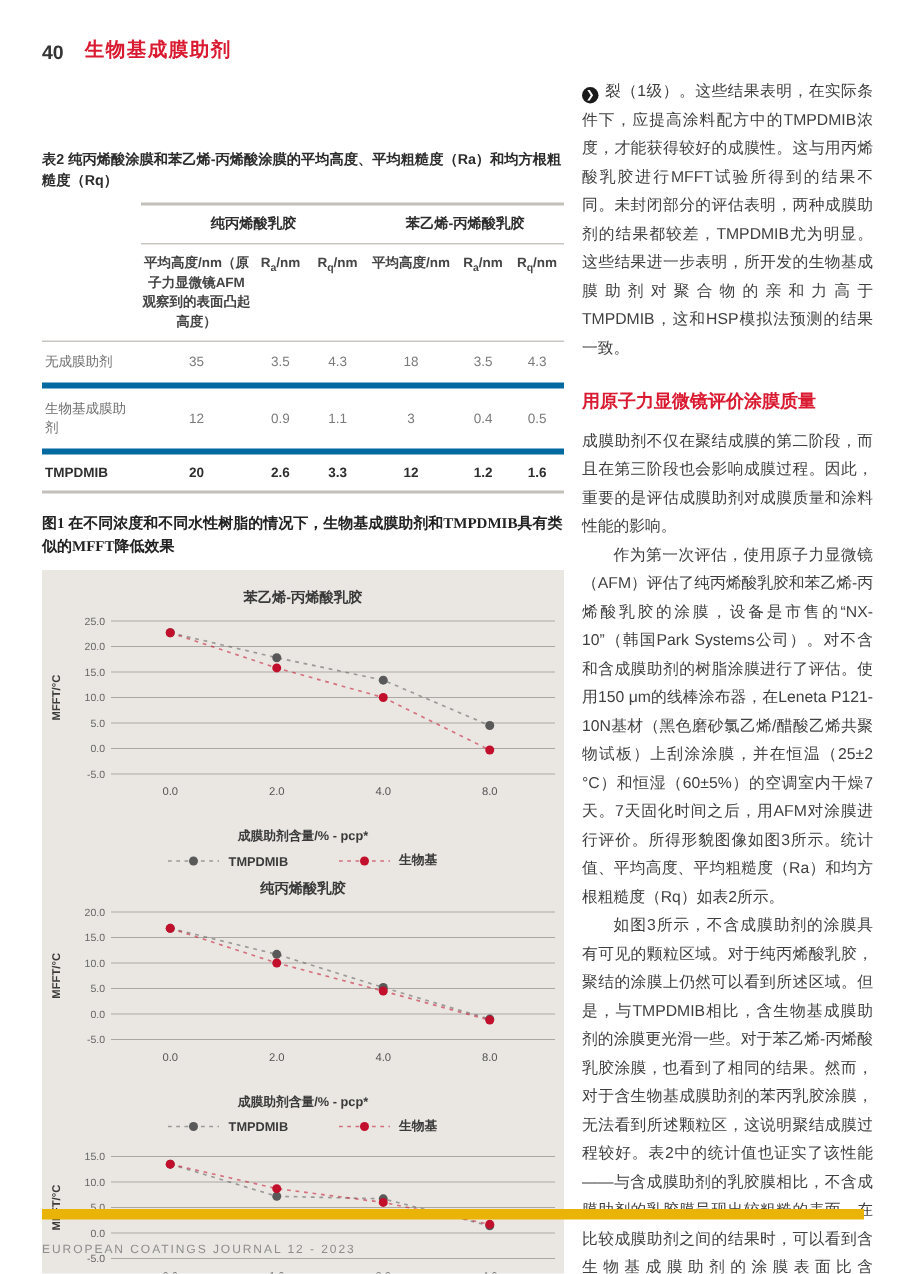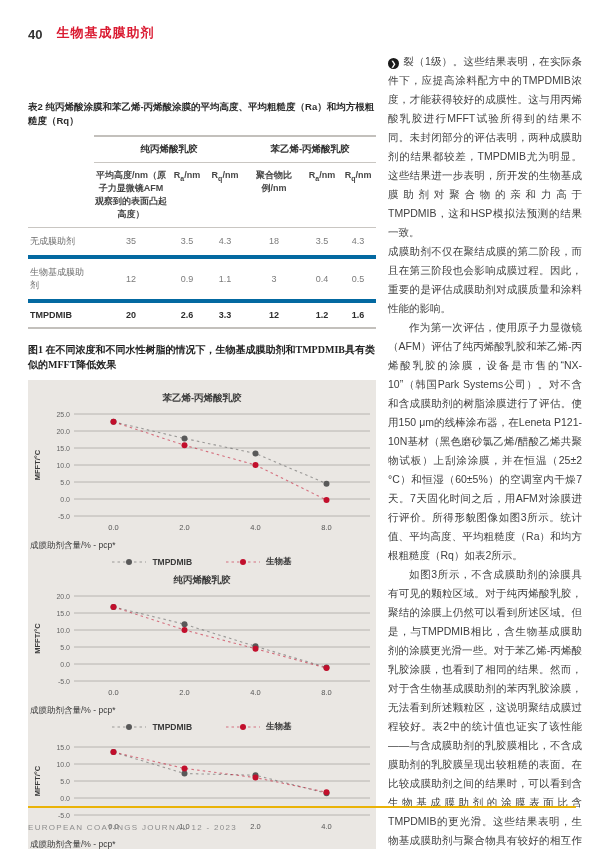--- a/index.html
+++ b/index.html
@@ -23,39 +23,39 @@
     border-bottom:1px solid #c9c6c2;line-height:1.45;padding:6px 1px;}
   tr.data-row td{color:#7b7b7b;text-align:center;border-bottom:4px solid #0369a1;padding:7px 2px;}
   tr.data-row td.rowlabel{text-align:left;color:#6e6e6e;}
   tr.data-row.emph td{font-weight:bold;color:#2e2e2e;border-bottom:2px solid #c3c0bc;}
   sub{font-size:7px;}
   
   .fig-caption{font-size:10px;font-weight:bold;color:#222;line-height:1.5;margin:13px 0 8px;font-family:Liberation Serif, serif;}
   .figure-panel{background:#eae7e3;padding:12px 2px 8px;}
   .chart-block{margin-bottom:6px;}
   .chart-title{font-size:9.5px;font-weight:bold;color:#3a3a3a;text-align:center;margin-bottom:1px;}
-  .chart-xlabel{font-size:8.5px;font-weight:400;color:#3a3a3a;margin-top:4px;}
+  .chart-xlabel{font-size:8.5px;font-weight:700;color:#3a3a3a;text-align:center;margin-top:16px;}
   .chart-legend{display:flex;justify-content:center;gap:34px;align-items:center;margin-top:4px;
     font-size:8.5px;font-weight:600;color:#3a3a3a;}
   .legend-item{display:flex;align-items:center;gap:6px;}
   .pcp-note{font-size:9px;font-weight:bold;color:#2c2c2c;text-align:center;margin-top:8px;}
   .pcp-note .star{vertical-align:super;font-size:8px;margin-right:2px;}
   .pcp-note .pcp{font-family:"DejaVu Sans Mono","Liberation Mono",monospace;font-size:12px;
     font-weight:normal;color:#444;letter-spacing:1px;margin-right:2px;}
   
   .right-col{position:absolute;left:388px;top:52px;width:194px;font-size:10.5px;
     line-height:19px;text-align:justify;color:#3f3f3f;}
   .right-col p{margin:0 0 0 0;}
   .right-col p.indent{text-indent:21px;}
   .right-col h3{font-size:12px;font-weight:bold;color:#da1a31;margin:17px 0 9px;line-height:1.4;}
   .cont-icon{display:inline-flex;width:11px;height:11px;border-radius:50%;background:#1a1a1a;
     color:#fff;font-size:7px;line-height:11px;align-items:center;justify-content:center;
     margin-right:4px;position:relative;top:1px;font-weight:bold;}
   
-  .page-footer{position:absolute;left:28px;right:24px;top:806px;border-top:2px solid #eab308;
+  .page-footer{position:absolute;left:28px;right:24px;top:806px;border-top:7px solid #eab308;
     padding-top:15px;font-size:8px;letter-spacing:1.3px;color:#8d8d8d;}
 </style>
 </head>
 <body>
 
 <div class="page-header">
   <span class="page-num">40</span>
   <span class="section-title">生物基成膜助剂</span>
 </div>
 
@@ -77,21 +77,21 @@
         <tr class="group-row">
       <th style="border-top:none;border-bottom:none;"></th>
       <th colspan="3">纯丙烯酸乳胶</th>
       <th colspan="3">苯乙烯-丙烯酸乳胶</th>
     </tr>
     <tr class="sub-row">
       <th></th>
       <th>平均高度/nm（原子力显微镜AFM观察到的表面凸起高度）</th>
       <th><span>R</span><sub>a</sub><span>/nm</span></th>
       <th><span>R</span><sub>q</sub><span>/nm</span></th>
-      <th>聚合物比例/nm</th>
+      <th>平均高度/nm</th>
       <th><span>R</span><sub>a</sub><span>/nm</span></th>
       <th><span>R</span><sub>q</sub><span>/nm</span></th>
     </tr>
     <tr class="data-row">
       <td class="rowlabel">无成膜助剂</td>
       <td>35</td>
       <td>3.5</td>
       <td>4.3</td>
       <td>18</td>
       <td>3.5</td>
@@ -270,20 +270,21 @@
         </div>
       </div>
     <div class="pcp-note">
       <span class="star">*</span><span class="pcp">pcp</span><span>—聚合物比例</span>
     </div>
   </div>
 </div>
 
 <div class="right-col">
   <p><span class="cont-icon">❯</span><span>裂（1级）。这些结果表明，在实际条件下，应提高涂料配方中的TMPDMIB浓度，才能获得较好的成膜性。这与用丙烯酸乳胶进行MFFT试验所得到的结果不同。未封闭部分的评估表明，两种成膜助剂的结果都较差，TMPDMIB尤为明显。这些结果进一步表明，所开发的生物基成膜助剂对聚合物的亲和力高于TMPDMIB，这和HSP模拟法预测的结果一致。</span></p>
+  <h3>用原子力显微镜评价涂膜质量</h3>
   <p>成膜助剂不仅在聚结成膜的第二阶段，而且在第三阶段也会影响成膜过程。因此，重要的是评估成膜助剂对成膜质量和涂料性能的影响。</p>
   <p class="indent">作为第一次评估，使用原子力显微镜（AFM）评估了纯丙烯酸乳胶和苯乙烯-丙烯酸乳胶的涂膜，设备是市售的“NX-10”（韩国Park Systems公司）。对不含和含成膜助剂的树脂涂膜进行了评估。使用150 μm的线棒涂布器，在Leneta P121-10N基材（黑色磨砂氯乙烯/醋酸乙烯共聚物试板）上刮涂涂膜，并在恒温（25±2 °C）和恒湿（60±5%）的空调室内干燥7天。7天固化时间之后，用AFM对涂膜进行评价。所得形貌图像如图3所示。统计值、平均高度、平均粗糙度（Ra）和均方根粗糙度（Rq）如表2所示。</p>
   <p class="indent">如图3所示，不含成膜助剂的涂膜具有可见的颗粒区域。对于纯丙烯酸乳胶，聚结的涂膜上仍然可以看到所述区域。但是，与TMPDMIB相比，含生物基成膜助剂的涂膜更光滑一些。对于苯乙烯-丙烯酸乳胶涂膜，也看到了相同的结果。然而，对于含生物基成膜助剂的苯丙乳胶涂膜，无法看到所述颗粒区，这说明聚结成膜过程较好。表2中的统计值也证实了该性能——与含成膜助剂的乳胶膜相比，不含成膜助剂的乳胶膜呈现出较粗糙的表面。在比较成膜助剂之间的结果时，可以看到含生物基成膜助剂的涂膜表面比含TMPDMIB的更光滑。这些结果表明，生物基成膜助剂与聚合物具有较好的相互作用，因此，聚结成膜更好一些，提高了涂膜质量。</p>
 
 </div>
 
 <div class="page-footer">
   <span>EUROPEAN COATINGS JOURNAL 12 - 2023</span>
 </div>
 

